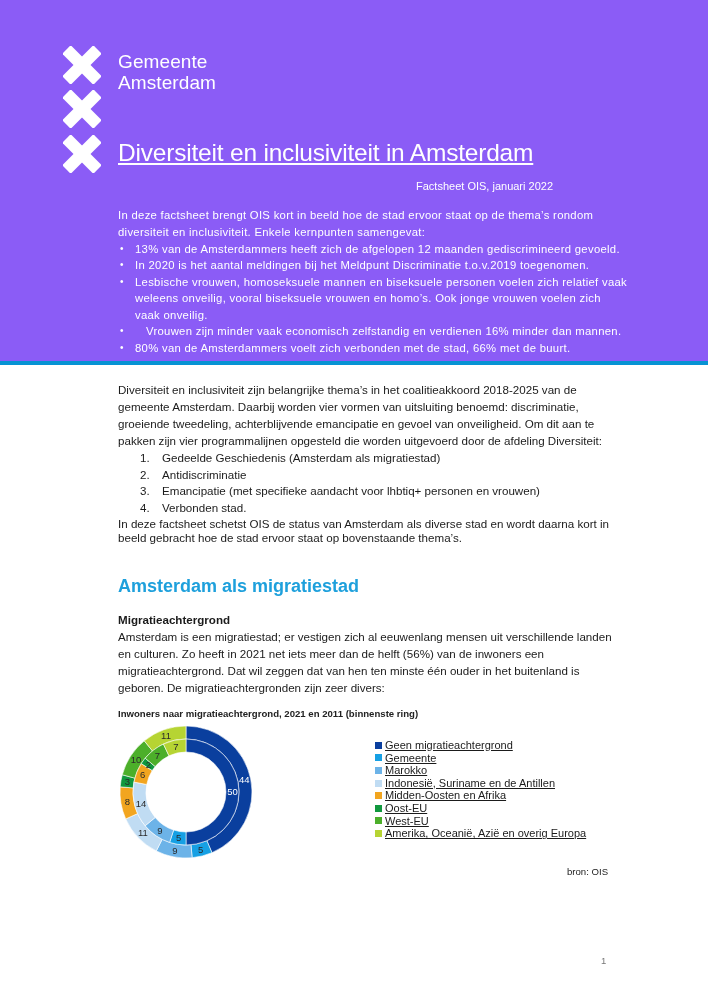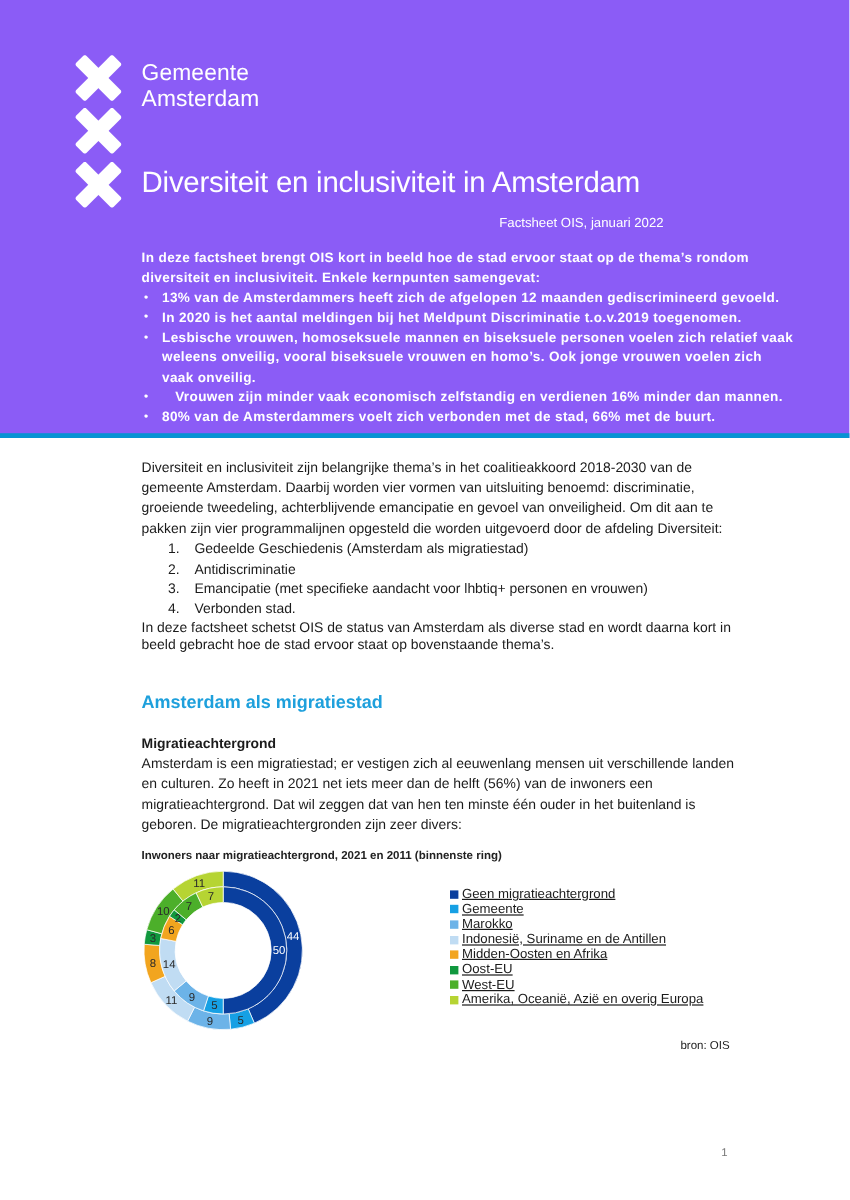--- a/index.html
+++ b/index.html
@@ -8,28 +8,28 @@
       background: #ffffff;
       font-family: "Liberation Sans", sans-serif;
       color: #1b1b1b;
     }
     .banner {
       position: absolute; left: 0; top: 0; width: 708px; height: 361px;
       background: #8b5cf6; border-bottom: 4px solid #0793d3;
     }
     .cross { position: absolute; left: 63px; width: 38px; height: 38px; }
     .brand { position: absolute; left: 118px; color: #fff; font-size: 19px; line-height: 21px; letter-spacing: 0.1px; }
-    .title { position: absolute; left: 118px; top: 138px; color: #fff; font-size: 24.5px; line-height: 30px; letter-spacing: -0.2px; white-space: nowrap; }
+    .title { position: absolute; left: 118px; top: 138px; color: #fff; font-size: 24.5px; line-height: 30px; letter-spacing: -0.2px; white-space: nowrap; text-decoration: underline; }
     .subtitle { position: absolute; right: 155px; top: 179px; color: #fff; font-size: 11px; line-height: 14px; white-space: nowrap; }
-    .bline { position: absolute; color: #fff; font-size: 11.3px; line-height: 16px; white-space: nowrap; letter-spacing: 0.3px; font-weight: bold; }
+    .bline { position: absolute; color: #fff; font-size: 11.3px; line-height: 16px; white-space: nowrap; letter-spacing: 0.3px; }
     .bdot { position: absolute; left: 120px; color: #fff; font-size: 10px; line-height: 16px; }
     .tline { position: absolute; left: 118px; font-size: 11.6px; line-height: 17px; white-space: nowrap; color: #1b1b1b; }
     .num { position: absolute; left: 140px; width: 14px; font-size: 11.6px; line-height: 17px; color: #1b1b1b; }
     .numtext { position: absolute; left: 162px; font-size: 11.6px; line-height: 17px; white-space: nowrap; color: #1b1b1b; }
-    .section-heading { position: absolute; left: 118px; top: 576px; font-size: 15px; font-weight: bold; color: #1ea0dc; line-height: 20px; white-space: nowrap; }
+    .section-heading { position: absolute; left: 118px; top: 576px; font-size: 18px; font-weight: bold; color: #1ea0dc; line-height: 20px; white-space: nowrap; }
     .sub-heading { position: absolute; left: 118px; top: 611px; font-size: 11.6px; font-weight: bold; line-height: 17px; white-space: nowrap; }
     .chart-title { position: absolute; left: 118px; top: 707px; font-size: 9.6px; font-weight: bold; line-height: 14px; white-space: nowrap; color: #222; }
     #donut { position: absolute; left: 116px; top: 722px; width: 140px; height: 140px; }
     .legend { position: absolute; left: 375px; top: 739px; text-decoration: underline; }
     .legend-item { height: 12.6px; display: flex; align-items: center; font-size: 11px; line-height: 12.6px; white-space: nowrap; color: #1b1b1b; }
     .legend-swatch { width: 7px; height: 7px; margin-right: 3px; flex: 0 0 auto; }
     .source { position: absolute; left: 567px; top: 865px; font-size: 9.6px; line-height: 13px; color: #222; white-space: nowrap; }
     .page-number { position: absolute; left: 601px; top: 955px; font-size: 9.5px; color: #777; line-height: 12px; }
   </style>
 </head>
@@ -72,21 +72,21 @@
 
     <span class="bdot" style="top:323px">•</span>
     <div class="bline" style="left:146px; top:323px">Vrouwen zijn minder vaak economisch zelfstandig en verdienen 16% minder dan mannen.</div>
 
     <span class="bdot" style="top:340px">•</span>
     <div class="bline" style="left:135px; top:340px">80% van de Amsterdammers voelt zich verbonden met de stad, 66% met de buurt.</div>
   </div>
 </div>
 
 <div>
-  <div class="tline" style="top:381px">Diversiteit en inclusiviteit zijn belangrijke thema’s in het coalitieakkoord 2018-2030 van de</div>
+  <div class="tline" style="top:381px">Diversiteit en inclusiviteit zijn belangrijke thema’s in het coalitieakkoord 2018-2025 van de</div>
   <div class="tline" style="top:398px">gemeente Amsterdam. Daarbij worden vier vormen van uitsluiting benoemd: discriminatie,</div>
   <div class="tline" style="top:415px">groeiende tweedeling, achterblijvende emancipatie en gevoel van onveiligheid. Om dit aan te</div>
   <div class="tline" style="top:432px">pakken zijn vier programmalijnen opgesteld die worden uitgevoerd door de afdeling Diversiteit:</div>
 </div>
 
 <div>
   <div class="num" style="top:449px">1.</div>
   <div class="numtext" style="top:449px">Gedeelde Geschiedenis (Amsterdam als migratiestad)</div>
   <div class="num" style="top:466px">2.</div>
   <div class="numtext" style="top:466px">Antidiscriminatie</div>

